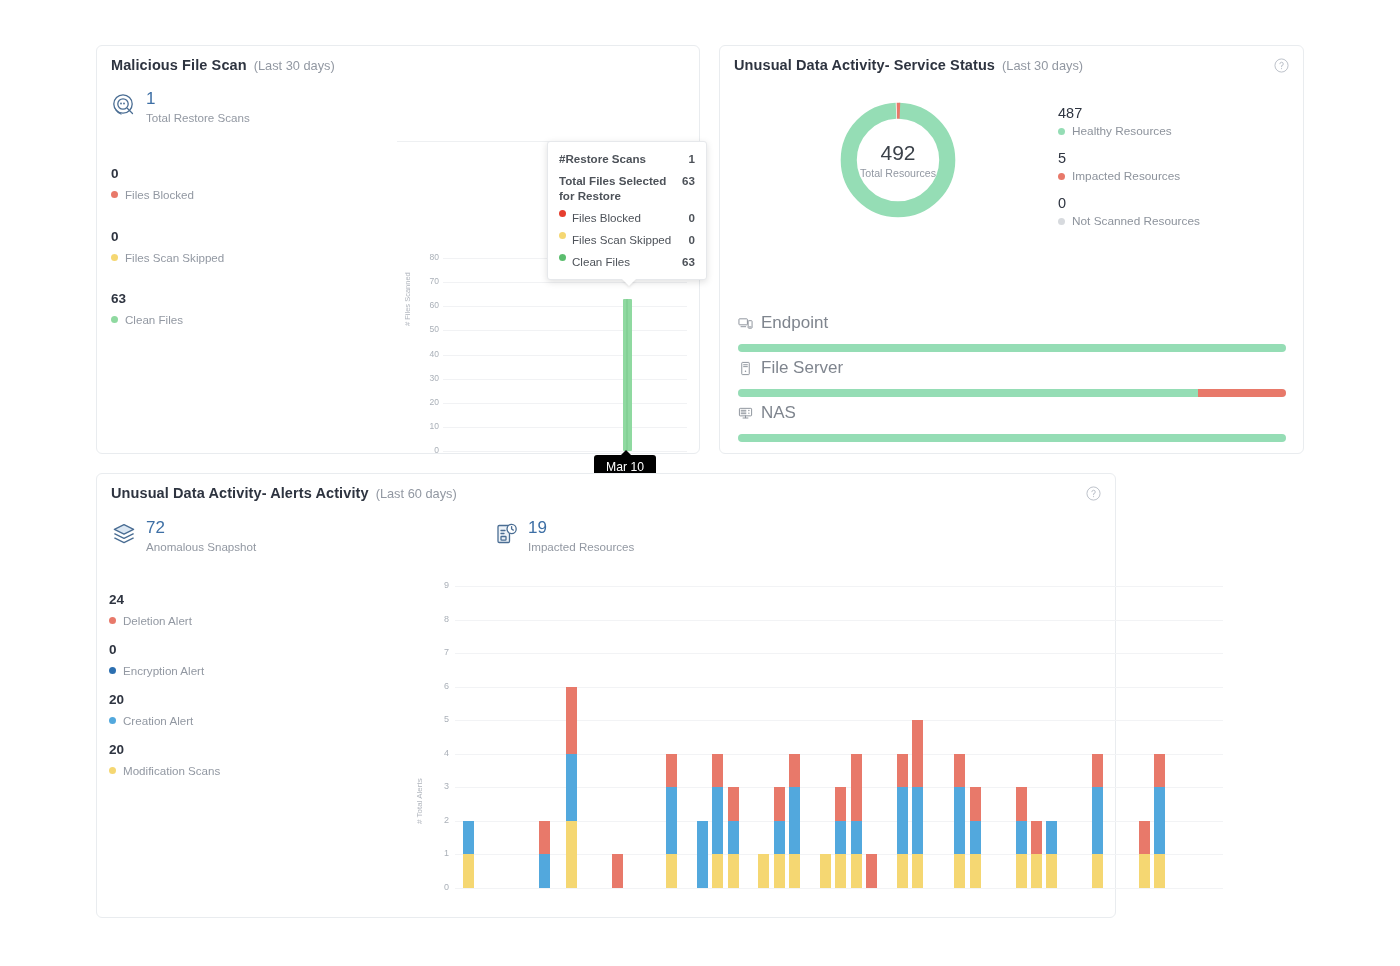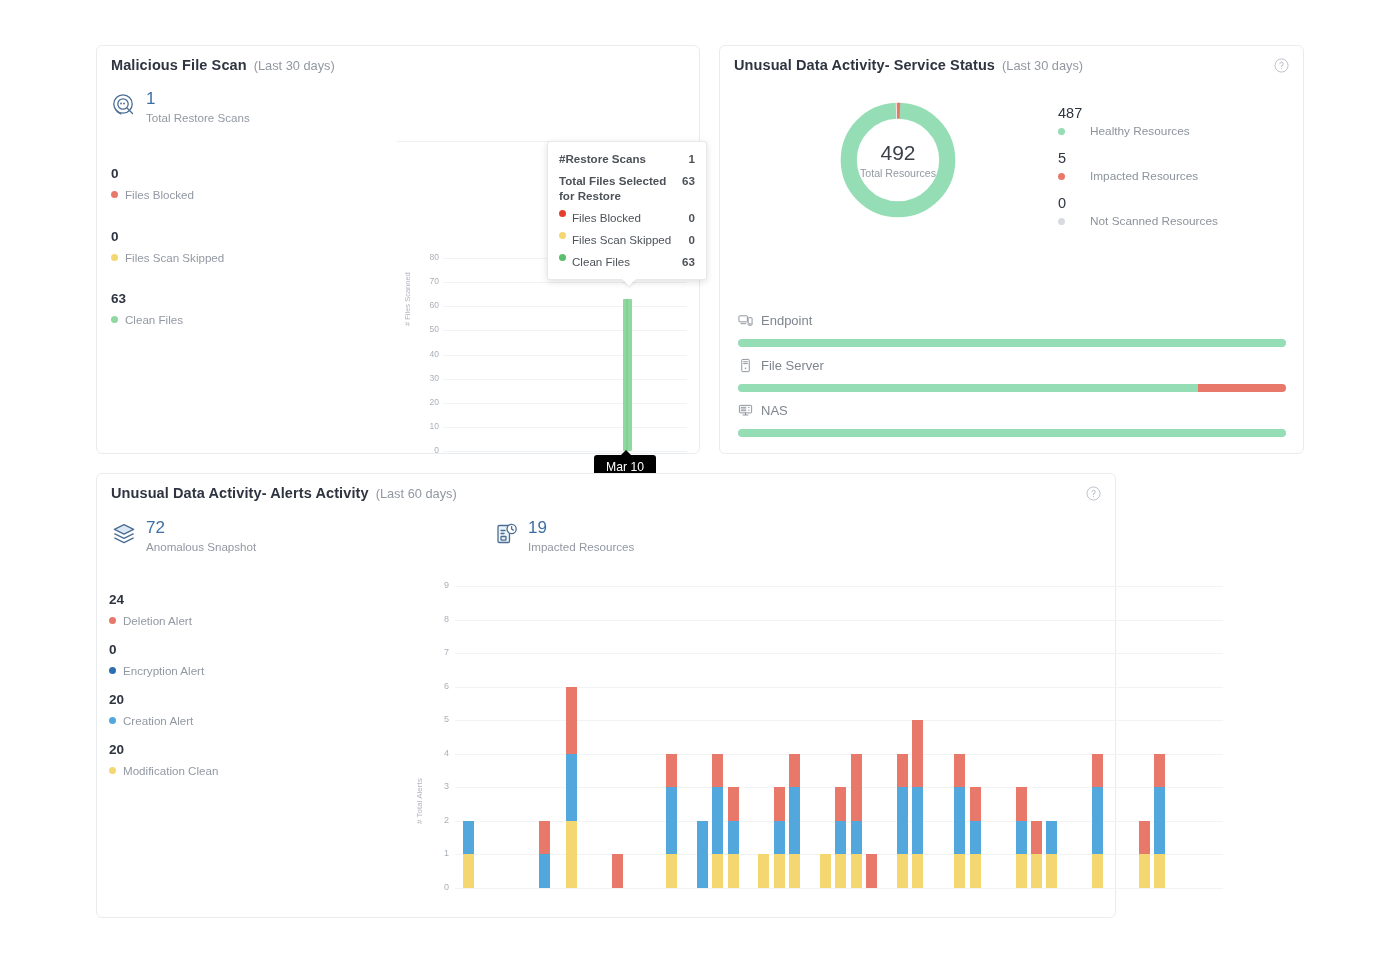--- a/index.html
+++ b/index.html
@@ -115,28 +115,28 @@
   .donut-wrap { position: absolute; left: 113px; top: 49px; width: 130px; height: 130px; }
   .donut-center {
     position: absolute; inset: 0; display: flex; flex-direction: column;
     align-items: center; justify-content: center; gap: 2px;
   }
   .donut-num { font-size: 21px; color: #3b4149; }
   .donut-sub { font-size: 10.6px; color: #9298a2; }
 
   .dlegend { position: absolute; left: 338px; top: 57px; }
   .dl-num { font-size: 14.5px; color: #2e3440; font-weight: 400; line-height: 20px; }
-  .dl-row { display: flex; align-items: center; gap: 25px; margin-top: 1px; margin-bottom: 10px; }
+  .dl-row { display: flex; align-items: center; gap: 7px; margin-top: 1px; margin-bottom: 10px; }
   .dl-label { font-size: 11.8px; color: #8d939c; }
 
   
   .svcrow { position: absolute; left: 18px; width: 548px; }
   .svc-head { display: flex; align-items: center; gap: 8px; }
   .svc-icon { width: 15px; height: 15px; color: #8a9099; flex: none; }
-  .svc-name { font-size: 13px; color: #7f858e; }
+  .svc-name { font-size: 17px; color: #7f858e; }
   .svc-track {
     margin-top: 11px; height: 8px; width: 100%;
     border-radius: 4px; overflow: hidden; display: flex; background: #eceff1;
   }
   .svc-green { background: #95ddb5; height: 100%; }
   .svc-red   { background: #e8796a; height: 100%; }
 
   
   .barchart { position: absolute; left: 222px; top: 100px; width: 960px; height: 330px; }
   .bc-ylabel {
@@ -439,21 +439,21 @@
       <div class="stat-num">20</div>
       <div class="stat-row">
         <span class="dot" style="background:#52a8dd"></span>
         <span class="stat-label">Creation Alert</span>
       </div>
     </div>
     <div class="stat" style="left:12px; top:268px;">
       <div class="stat-num">20</div>
       <div class="stat-row">
         <span class="dot" style="background:#f5d772"></span>
-        <span class="stat-label">Modification Clean</span>
+        <span class="stat-label">Modification Scans</span>
       </div>
     </div>
 
     <div class="barchart">
       <div class="bc-ylabel"># Total Alerts</div>
       <div id="bc-ticks">
           <div class="bc-ytick" style="top: 308px;">0</div>
           <div class="bc-grid" style="top: 314px;"></div>
           <div class="bc-ytick" style="top: 274.444px;">1</div>
           <div class="bc-grid" style="top: 280.444px;"></div>

